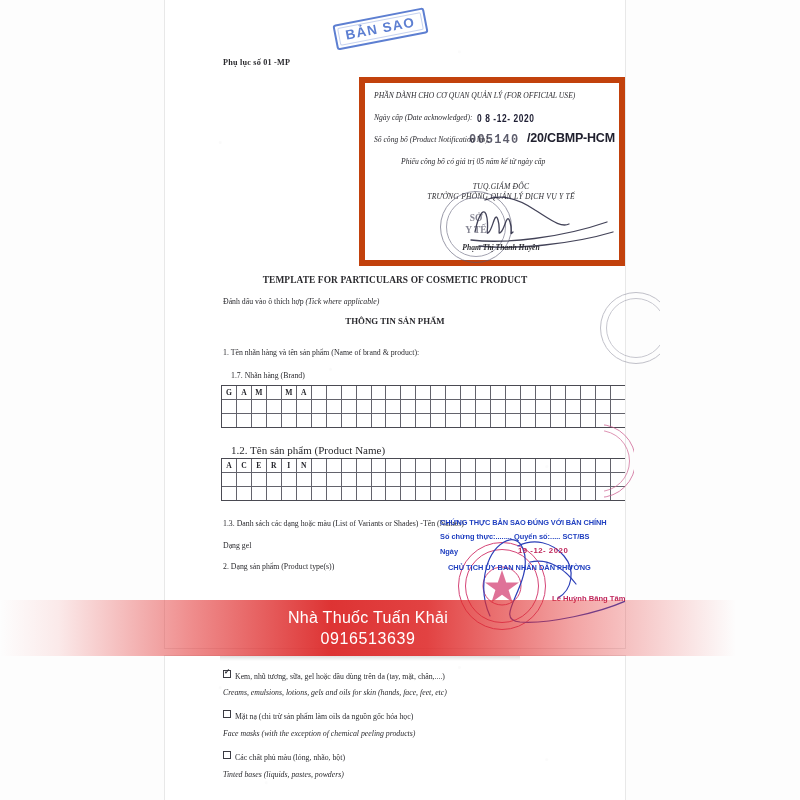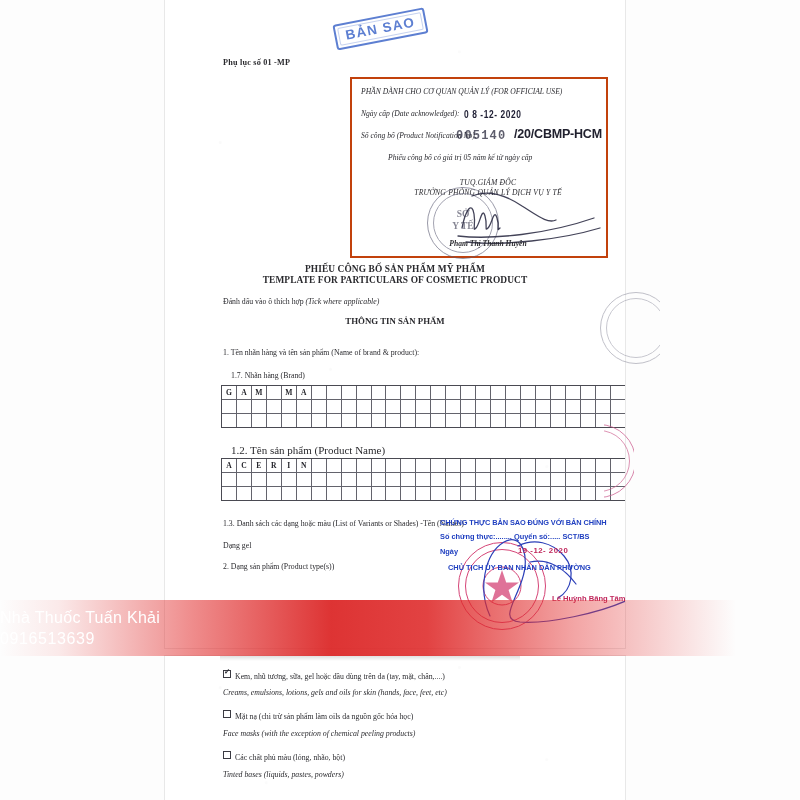--- a/index.html
+++ b/index.html
@@ -51,22 +51,22 @@
     letter-spacing:1.2px;
     opacity:.82;
   }
   #ban-sao-stamp:before{
     content:"";position:absolute;left:2px;right:2px;top:2px;bottom:2px;
     border:1px solid rgba(58,99,200,.35);border-radius:2px;
   }
 
   
   #official-box{
-    position:absolute;left:185px;top:77px;width:254px;height:177px;
-    border:2px solid #c2410c;background:transparent;
+    position:absolute;left:194px;top:77px;width:254px;height:177px;
+    border:6px solid #c2410c;background:transparent;
   }
   #official-box .line{position:absolute;left:9px;font-size:7.6px;font-style:italic;color:#2b2b30;}
   #ob-title{top:8px;}
   #ob-date-label{top:30px;}
   #ob-no-label{top:52px;}
   #ob-valid{top:74px;margin-left:27px;}
 
   .hand{
     position:absolute;font-family:"Liberation Sans", sans-serif;
     color:#1e1e33;font-weight:bold;
@@ -182,21 +182,21 @@
   #watermark{
     position:absolute;left:0;top:600px;width:736px;height:56px;
     background:linear-gradient(90deg,
       rgba(232,60,60,0) 0%,
       rgba(232,60,60,.10) 8%,
       rgba(226,47,47,.55) 26%,
       rgba(219,36,36,.93) 45%,
       rgba(222,40,40,.88) 58%,
       rgba(228,55,55,.45) 78%,
       rgba(235,80,80,0) 100%);
-    display:flex;flex-direction:column;justify-content:center;
+    display:flex;flex-direction:column;align-items:center;justify-content:center;
     color:#ffffff;font-family:"Liberation Sans", sans-serif;
     pointer-events:none;
   }
   #wm-name{font-size:16px;letter-spacing:.3px;line-height:21px;}
   #wm-phone{font-size:16px;letter-spacing:.6px;line-height:21px;}
 
   
   .bt{position:absolute;color:#2a2a2e;white-space:nowrap;font-size:7.8px;}
   .chk{
     display:inline-block;width:6px;height:6px;border:1px solid #3a3a42;
@@ -257,21 +257,20 @@
             <path d="M10 44 C14 24, 20 18, 22 30 C24 42, 20 48, 24 44 C28 40, 30 22, 33 32 C36 42, 32 48, 36 44 C40 40, 42 24, 45 34 C48 44, 44 48, 48 44"></path>
             <path d="M20 12 C34 6, 52 10, 70 22 C86 32, 96 40, 104 36"></path>
             <path d="M6 52 C40 56, 96 50, 142 34"></path>
             <path d="M14 58 C50 62, 108 56, 148 44"></path>
           </g>
         </svg>
 
         <div class="line" id="ob-sig-name">Phạm Thị Thanh Huyền</div>
       </div>
 
-      <div class="t ctr b" id="doc-title-vi">PHIẾU CÔNG BỐ SẢN PHẨM MỸ PHẨM</div>
       <div class="t ctr b" id="doc-title-en">TEMPLATE FOR PARTICULARS OF COSMETIC PRODUCT</div>
 
       <div class="t" id="tick-note">
         <span>Đánh dấu vào ô thích hợp</span>
         <span class="it">(Tick where applicable)</span>
       </div>
 
       <div class="t ctr b" id="sec-title-vi">THÔNG TIN SẢN PHẨM</div>
 
       <div class="t" id="q1">1. Tên nhãn hàng và tên sản phẩm (Name of brand &amp; product):</div>

